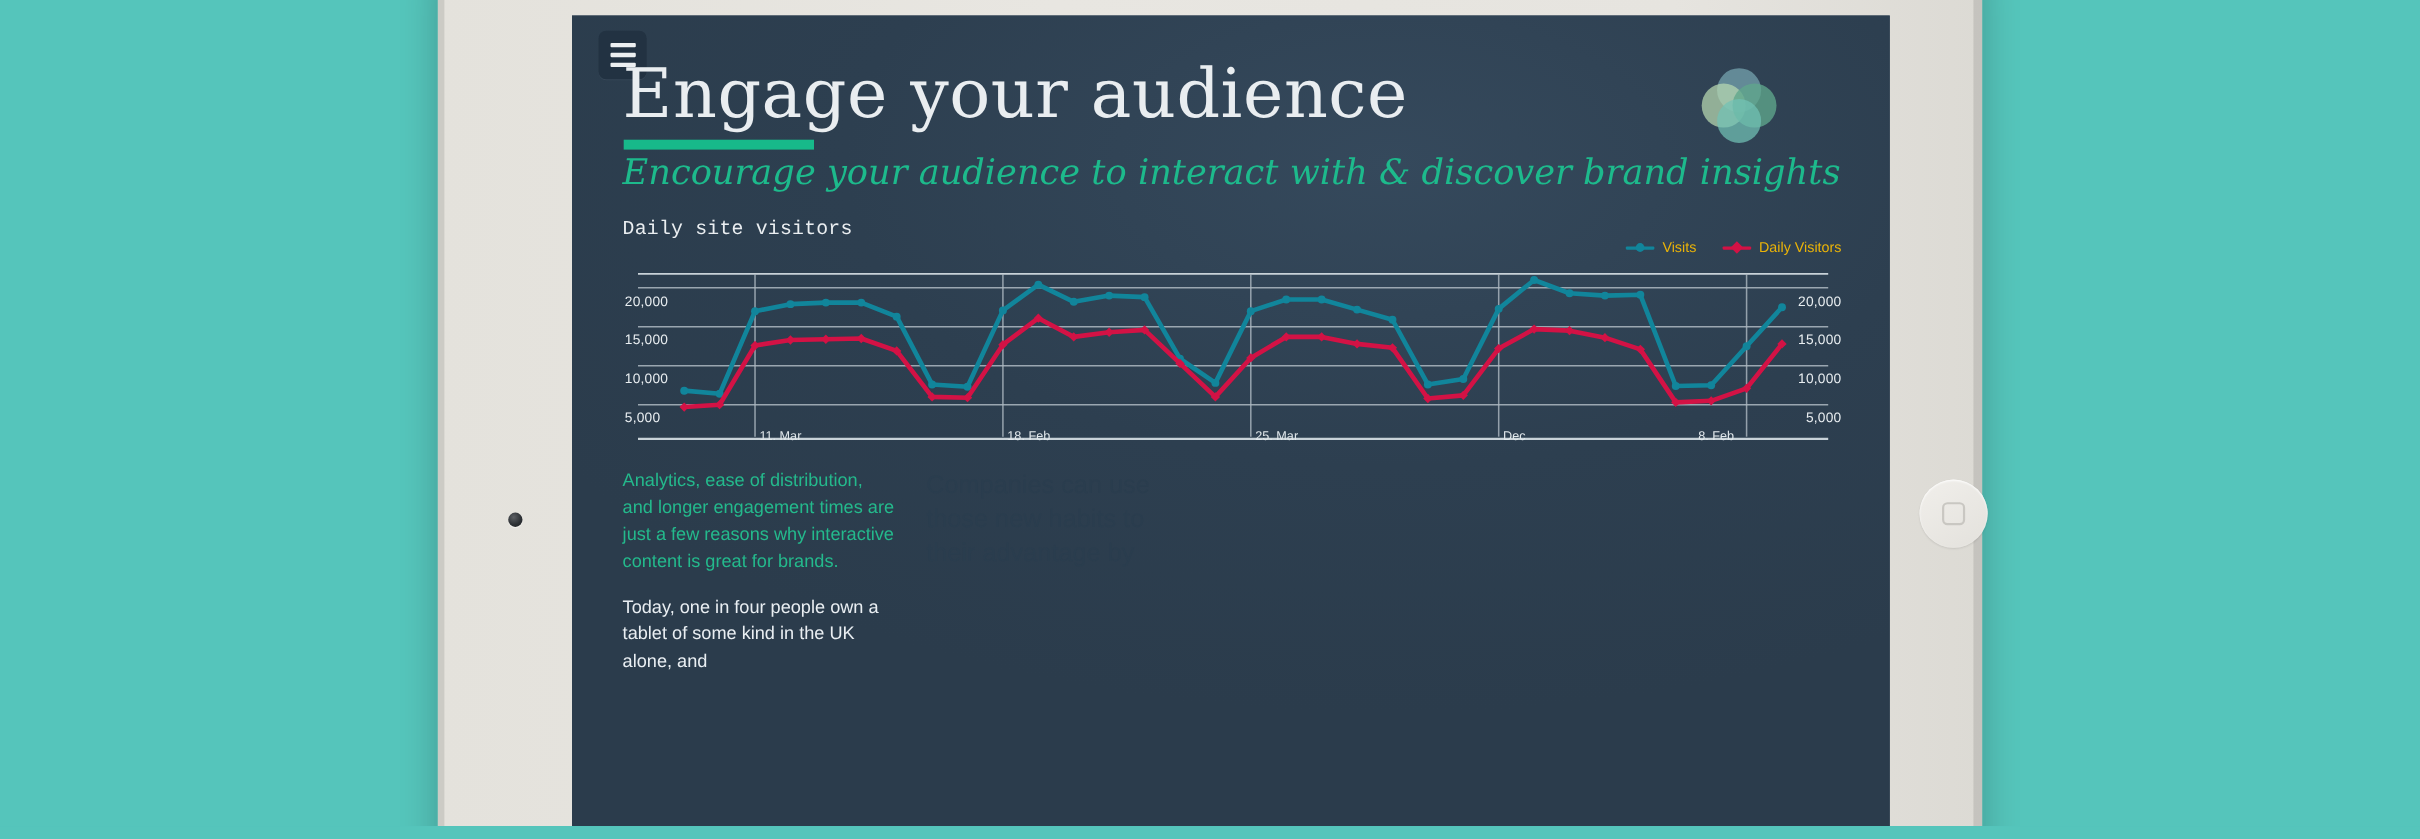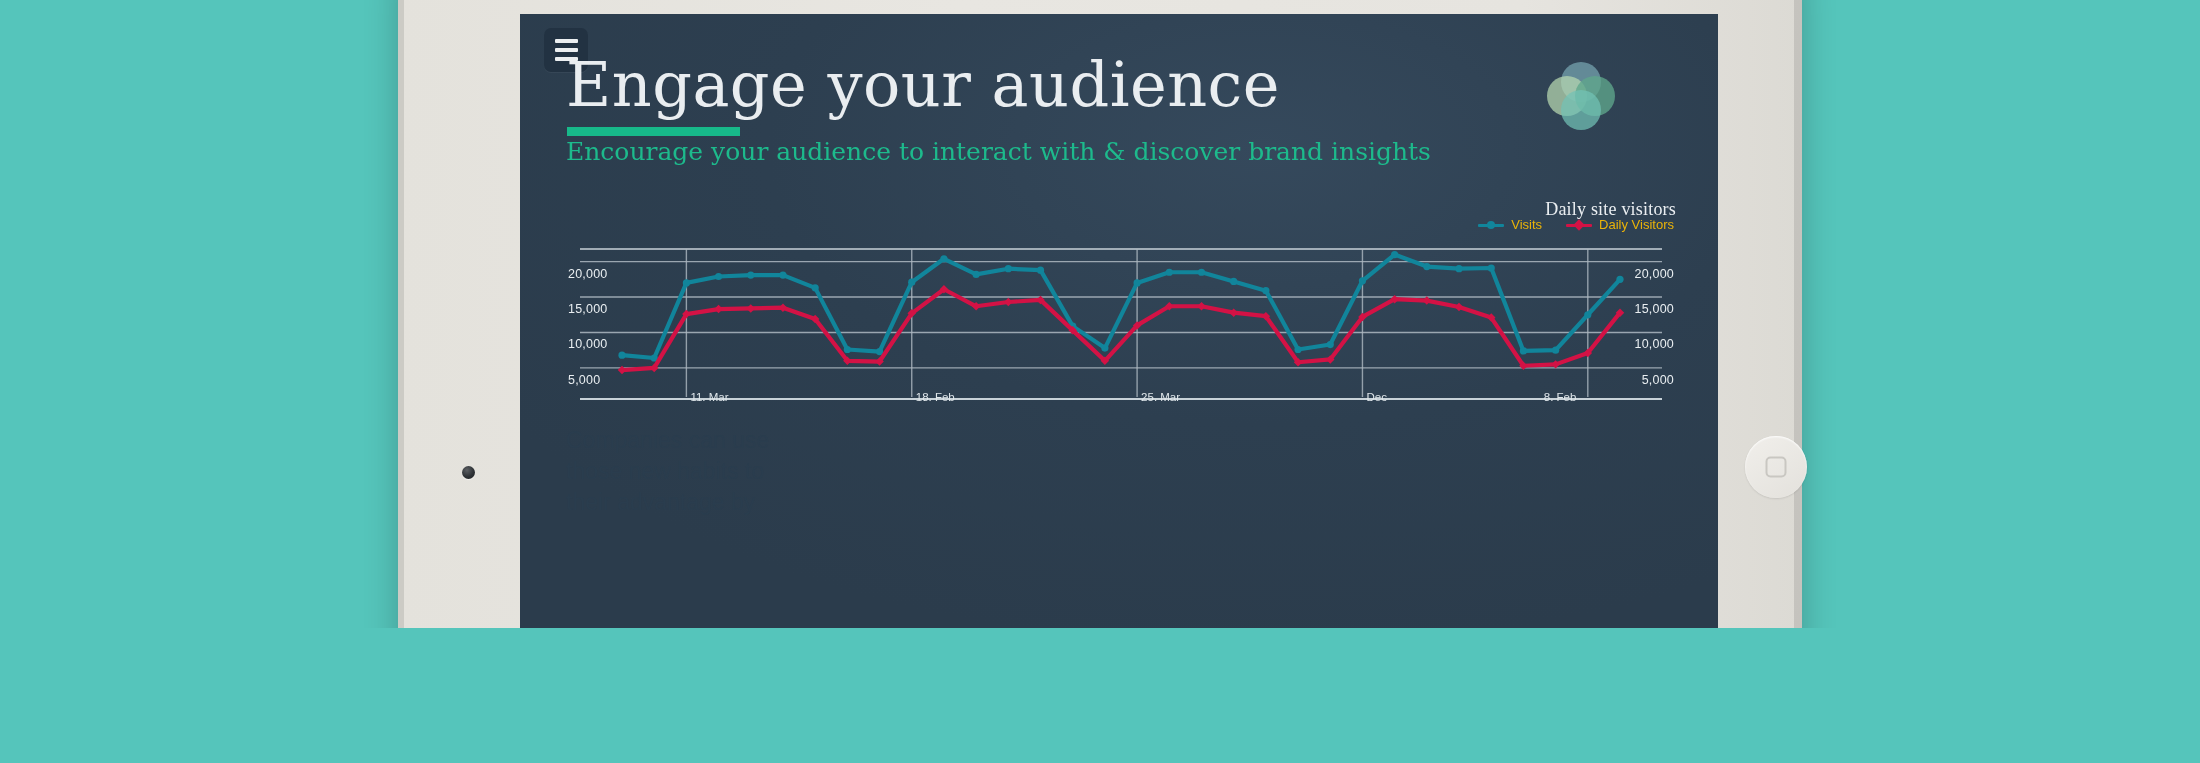--- a/index.html
+++ b/index.html
@@ -8,21 +8,21 @@
     width: 2200px;
     height: 763px;
     overflow: hidden;
     background: #55c5bb;
     font-family: "Liberation Sans", sans-serif;
   }
 
   #stage {
     position: relative;
     width: 2200px;
-    height: 628px;
+    height: 751px;
     background: #55c5bb;
     overflow: hidden;
   }
 
   
   #device {
     position: absolute;
     left: 398px;
     top: -40px;
     width: 1404px;
@@ -120,44 +120,44 @@
   #accent-rule {
     position: absolute;
     left: 47px; top: 113px;
     width: 173px; height: 9px;
     background: #17b98a;
   }
   #subhead {
     position: absolute;
     left: 46px; top: 123px;
     font-family: "DejaVu Serif", "Liberation Serif", serif;
-    font-size: 25px;
+    font-size: 32px;
     color: #1dba8c;
     white-space: nowrap;
+    font-style: italic;
   }
 
   
   #logo {
     position: absolute;
     left: 1024px; top: 45px;
     width: 74px; height: 74px;
   }
 
   
   #chart-block {
     position: absolute;
     left: 46px; top: 185px;
     width: 1110px; height: 212px;
   }
   #chart-title {
-    font-family: Liberation Serif, serif;
+    font-family: Liberation Mono, monospace;
     font-size: 18px;
     color: #eaeef1;
     letter-spacing: .2px;
-    text-align: right;
   }
   #chart-source {
     margin-top: 3px;
     font-size: 12.5px;
     color: #cfd8de;
     letter-spacing: .1px;
   }
   #legend {
     position: absolute;
     right: 2px; top: 18px;
@@ -373,19 +373,23 @@
             <div class="xtick" style="left: 124.387px;">11. Mar</div>
             <div class="xtick" style="left: 349.742px;">18. Feb</div>
             <div class="xtick" style="left: 575.097px;">25. Mar</div>
             <div class="xtick" style="left: 800.452px;">Dec</div>
             <div class="xtick" style="left: 977.806px;">8. Feb</div>
           </div>
       </div>
     </div>
 
     <div id="columns">
+      <div class="col accent">
+        <p>Analytics, ease of distribution, and longer engagement times are just a few reasons why interactive content is great for brands.</p>
+        <p style="color:#e9eef2">Today, one in four people own a tablet of some kind in the UK alone, and</p>
+      </div>
       <div class="col dim">
         <p class="dim-head">Companies can use those new habits to their advantage by</p>
       </div>
     </div>
 
   </div>
 </div>
 
 </body></html>

